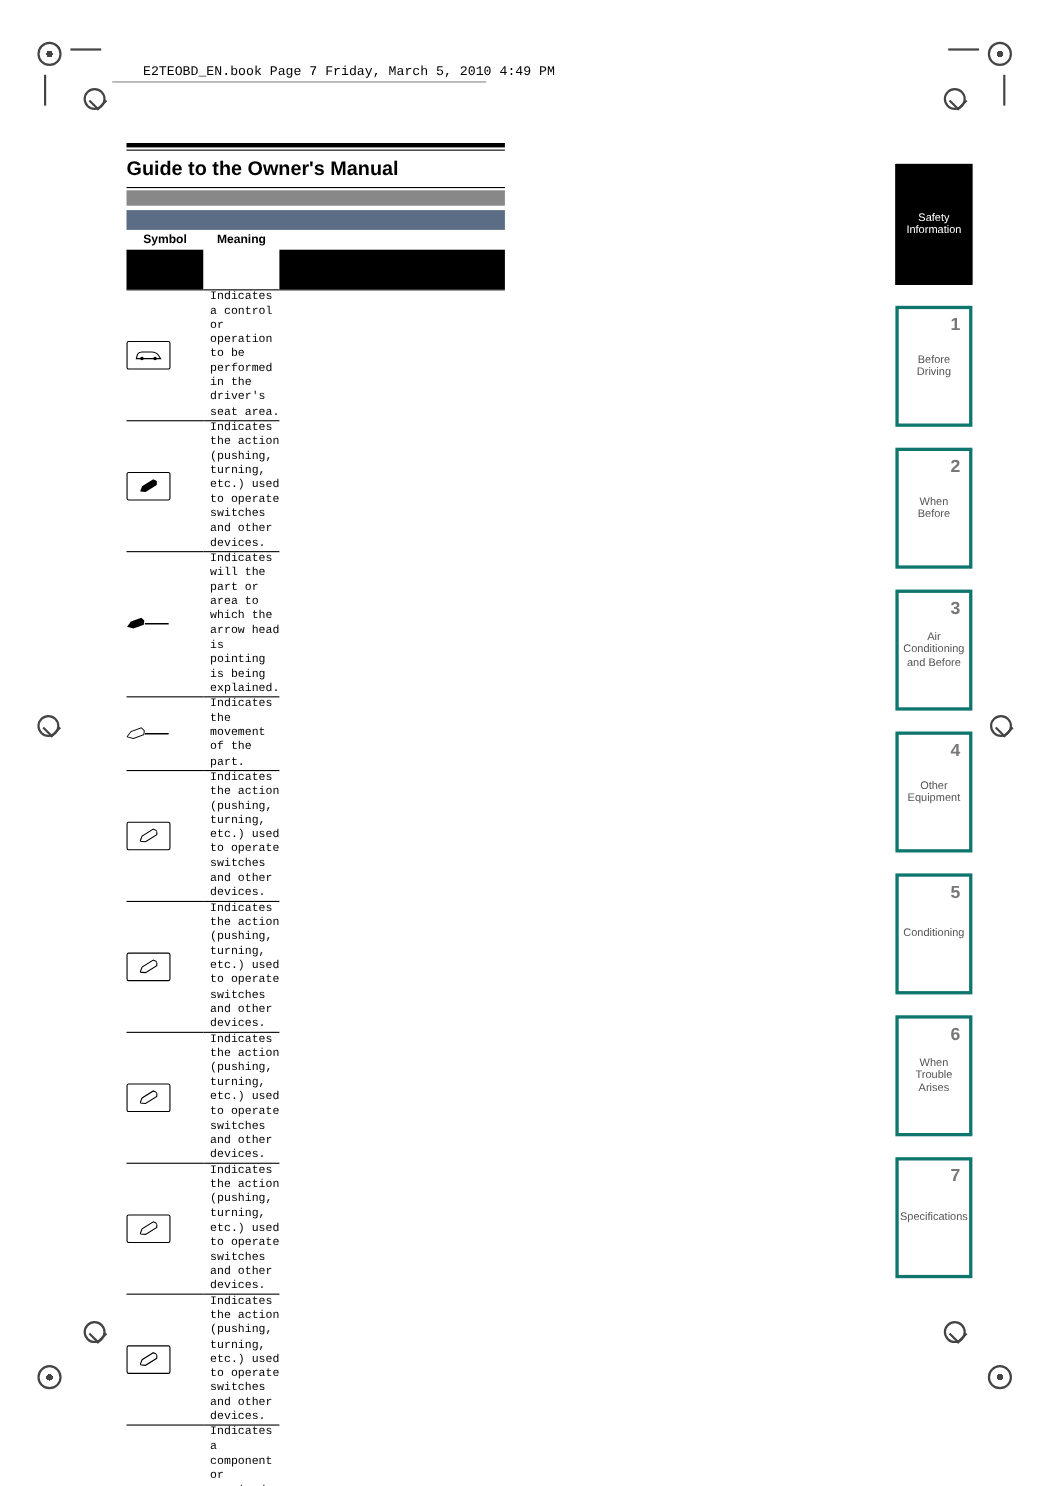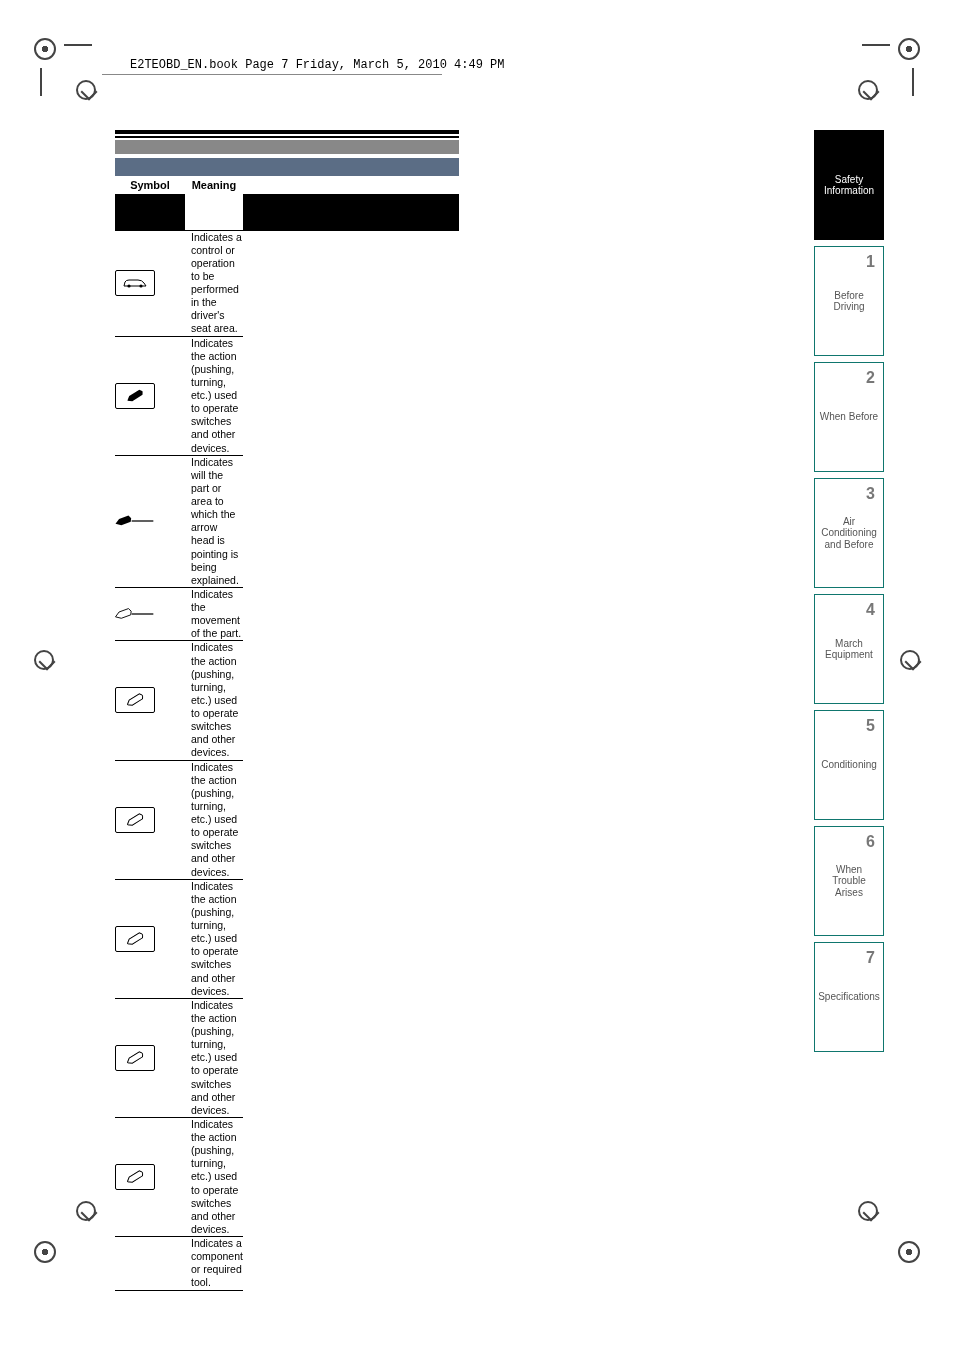--- a/index.html
+++ b/index.html
@@ -28,33 +28,33 @@
   .rule-thin { height:1px; background:#000; }
   .bar-grey { height:14px; background:#888; margin-top:2px; }
   .title { font-size:18px; font-weight:bold; padding:6px 0 6px 0; }
   .section-bar { height:18px; background:#5b6d85; margin-top:4px; }
   .section-head { font-size:12px; font-weight:bold; padding:6px 0 2px 0; }
   .intro { font-size:11px; color:#333; line-height:1.35; padding:6px 0 12px 0; }
 
   table.toc { width:100%; border-collapse:collapse; }
   table.toc th { font-size:11px; font-weight:bold; text-align:center; padding:3px 0; }
   table.toc th.symcol { width:70px; }
-  table.toc td { padding:0; border-bottom:1px solid #000; vertical-align:middle; height:36px; }
+  table.toc td { padding:0; border-bottom:1px solid #000; vertical-align:middle; height:36px;font-family:Liberation Mono, monospace; }
   table.toc td.sym { width:70px; }
   table.toc td.sym .iconbox { width:40px; height:26px; border:1.5px solid #000; border-radius:2px; position:relative; display:flex; align-items:center; justify-content:center; margin:4px 0; }
   table.toc td.meaning { font-size:10.5px; line-height:1.25; padding-left:6px; }
   .thead-bar td { height:4px; background:#000; border:none; padding:0; }
   .thead-bar td.gap { background:#fff; width:10px; }
 
   .pen { width:18px; height:8px; transform:rotate(-32deg); }
   .car { width:26px; height:12px; }
 
   
   .tabs { position:absolute; right:70px; top:130px; width:70px; }
-  .tab { border:1px solid #0f766e; height:110px; margin-bottom:6px; display:flex; align-items:center; justify-content:center; position:relative; }
+  .tab { border:3px solid #0f766e; height:110px; margin-bottom:6px; display:flex; align-items:center; justify-content:center; position:relative;margin-top:19px; }
   .tab.black { background:#000; border-color:#000; }
   .tab .num { position:absolute; top:6px; right:8px; font-size:16px; font-weight:bold; color:#777; }
   .tab .lbl { writing-mode: horizontal-tb; font-size:10px; text-align:center; color:#555; padding:0 4px; line-height:1.15; }
   .tab.black .lbl { color:#fff; }
 </style>
 </head>
 <body>
 
 <div class="page">
 
@@ -86,20 +86,21 @@
   </div>
 
   <div class="running">
     <span>E2TEOBD_EN.book  Page 7  Friday, March 5, 2010  4:49 PM</span>
     <div class="line"></div>
   </div>
 
   <div class="col">
     <div class="rule-thick"></div>
     <div class="rule-thin"></div>
+    <div class="title">Guide to the Owner's Manual</div>
     <div class="rule-thin"></div>
     <div class="bar-grey"></div>
 
     <div class="section-bar"></div>
 
     <table class="toc">
       <thead>
         <tr>
           <th class="symcol">Symbol</th>
           <th>Meaning</th>
@@ -226,21 +227,21 @@
     <div class="tab">
       <span class="num">2</span>
       <span class="lbl">When Before</span>
     </div>
     <div class="tab">
       <span class="num">3</span>
       <span class="lbl">Air Conditioning and Before</span>
     </div>
     <div class="tab">
       <span class="num">4</span>
-      <span class="lbl">March Equipment</span>
+      <span class="lbl">Other Equipment</span>
     </div>
     <div class="tab">
       <span class="num">5</span>
       <span class="lbl">Conditioning</span>
     </div>
     <div class="tab">
       <span class="num">6</span>
       <span class="lbl">When Trouble Arises</span>
     </div>
     <div class="tab">

